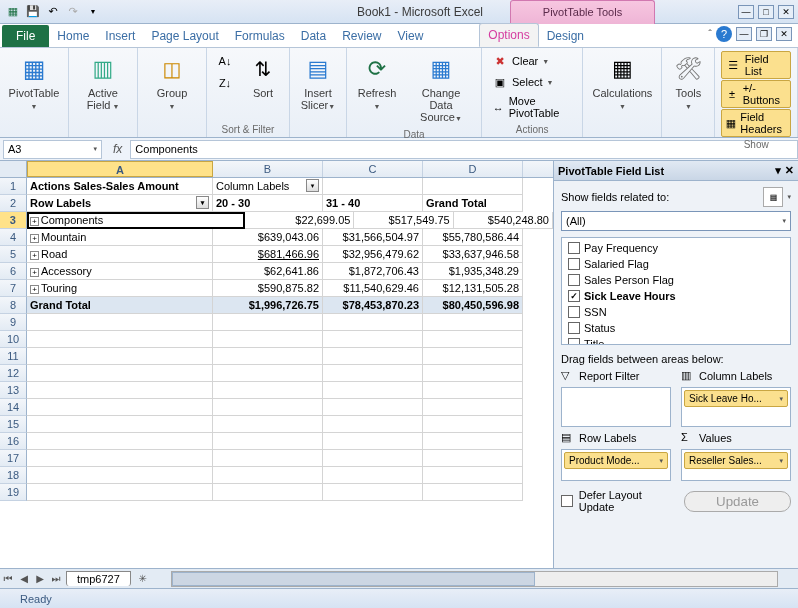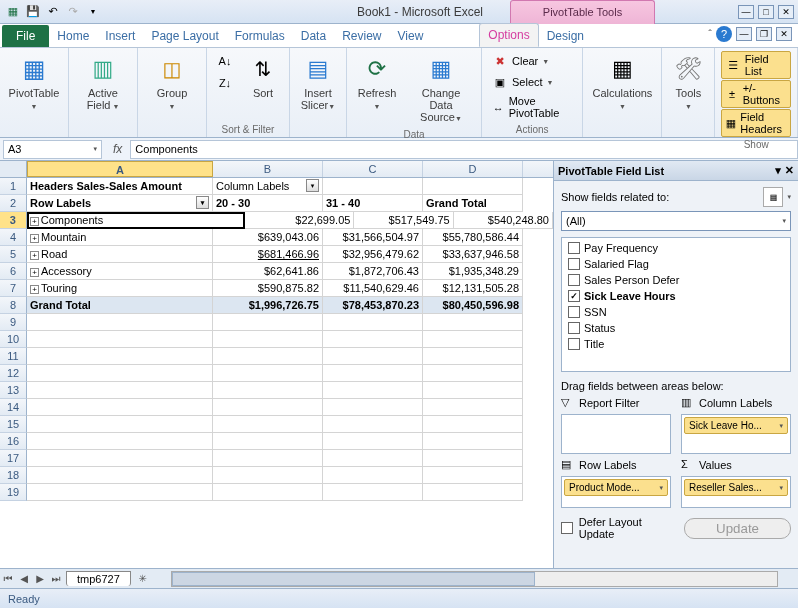--- a/index.html
+++ b/index.html
@@ -62,40 +62,40 @@
 .filter-btn { display:inline-block; width:13px; height:13px; border:1px solid #888; background:linear-gradient(#fff,#ddd); float:right; margin-top:1px; font-size:7px; text-align:center; line-height:11px; cursor:pointer;}
 
 
 .pane { width:245px; border-left:1px solid #9db3cc; background:#eef2f7; display:flex; flex-direction:column;}
 .pane-hdr { height:20px; background:linear-gradient(#e1e9f3,#c9d6e6); border-bottom:1px solid #9db3cc; display:flex; align-items:center; padding:0 4px; font-size:11px; font-weight:bold;}
 .pane-hdr-btns { margin-left:auto; display:flex; gap:4px;}
 .pane-body { padding:6px 7px; flex:1; display:flex; flex-direction:column; font-size:11px;}
 .relate-row { display:flex; align-items:center; gap:4px; margin-bottom:4px;}
 .layout-ico { width:20px; height:20px; border:1px solid #aaa; background:#fff; cursor:pointer; font-size:8px; display:flex; align-items:center; justify-content:center;}
 .relate-sel { width:100%; border:1px solid #7a95b8; height:20px; background:#fff; padding:0 4px; display:flex; align-items:center; justify-content:space-between; margin-bottom:6px;}
-.field-list { height:135px; border:1px solid #9db3cc; background:#fff; overflow-y:scroll; padding:2px;}
+.field-list { height:108px; border:1px solid #9db3cc; background:#fff; overflow-y:scroll; padding:2px;}
 .field-item { display:flex; align-items:center; gap:4px; padding:2px 4px; font-size:11px;}
 .field-item.checked { font-weight:bold;}
 .chk { width:12px; height:12px; border:1px solid #666; background:#fff; font-size:9px; text-align:center; line-height:10px;}
 .areas-label { margin:8px 0 4px;}
 .areas { display:grid; grid-template-columns:1fr 1fr; grid-template-rows:auto 40px auto 32px; gap:4px 10px;}
 .area-hdr { font-size:11px; display:flex; align-items:center; gap:4px;}
 .area-ico { width:14px; height:14px;}
 .drop-zone { border:1px solid #9db3cc; background:#fff; min-height:26px; padding:2px;}
 .zone-item { background:#fbe08e; border:1px solid #c9a642; padding:2px 4px; font-size:10px; display:flex; justify-content:space-between; align-items:center; border-radius:2px;}
 .defer-row { display:flex; align-items:center; gap:6px; margin-top:8px;}
 .upd-btn { padding:2px 31px; border:1px solid #aaa; background:#eee; color:#999; border-radius:10px; margin-left:auto;}
 
 
 .sheettabs { height:20px; border-top:1px solid #9db3cc; display:flex; align-items:center; background:#e3ebf4; font-size:10px;}
 .nav-btn { width:16px; height:16px; display:flex; align-items:center; justify-content:center; color:#555; cursor:pointer;}
 .sheet-tab { background:#fff; border:1px solid #888; border-bottom:none; padding:1px 10px; font-size:11px; margin-left:2px; border-radius:0 0 3px 3px;}
 .hscroll { flex:1; height:16px; margin:0 20px; border:1px solid #aaa; background:#eee; position:relative;}
 .hscroll-thumb { position:absolute; left:0; width:60%; height:100%; background:#ccd6e3; border:1px solid #9db3cc;}
-.status { height:20px; background:linear-gradient(#e8eef7,#d6e3f3); border-top:1px solid #9db3cc; display:flex; align-items:center; padding:0 8px; font-size:11px; color:#3b5a80;text-align:right;}
+.status { height:20px; background:linear-gradient(#e8eef7,#d6e3f3); border-top:1px solid #9db3cc; display:flex; align-items:center; padding:0 20px; font-size:11px; color:#3b5a80;text-align:right;}
 
 
 .ic { font-family: "Segoe UI Symbol", sans-serif; }
 </style>
 </head>
 <body>
 
 <div class="titlebar">
   <div class="qat">
     <div class="qat-btn">
@@ -295,21 +295,21 @@
     <div class="colhdr-row">
       <div class="corner"></div>
       <div class="colhdr active" style="width:186px">A</div>
       <div class="colhdr" style="width:110px">B</div>
       <div class="colhdr" style="width:100px">C</div>
       <div class="colhdr" style="width:100px">D</div>
     </div>
     <div class="rows" id="rows">
         <div class="row">
           <div class="rowhdr">1</div>
-          <div class="cell bold" style="width: 186px;"><span>Headers Sales-Sales Amount</span></div>
+          <div class="cell bold" style="width: 186px;"><span>Actions Sales-Sales Amount</span></div>
           <div class="cell" style="width: 110px;"><span>Column Labels</span><span class="filter-btn">▾</span></div>
           <div class="cell" style="width: 100px;"><span></span></div>
           <div class="cell" style="width: 100px;"><span></span></div>
         </div>
         <div class="row">
           <div class="rowhdr">2</div>
           <div class="cell bold" style="width: 186px;"><span>Row Labels</span><span class="filter-btn">▾</span></div>
           <div class="cell bold" style="width: 110px;"><span>20 - 30</span></div>
           <div class="cell bold" style="width: 100px;"><span>31 - 40</span></div>
           <div class="cell bold" style="width: 100px;"><span>Grand Total</span></div>
@@ -458,21 +458,21 @@
           <div class="field-item">
             <div class="chk"></div>
             <span>Pay Frequency</span>
           </div>
           <div class="field-item">
             <div class="chk"></div>
             <span>Salaried Flag</span>
           </div>
           <div class="field-item">
             <div class="chk"></div>
-            <span>Sales Person Defer</span>
+            <span>Sales Person Flag</span>
           </div>
           <div class="field-item checked">
             <div class="chk">✓</div>
             <span>Sick Leave Hours</span>
           </div>
           <div class="field-item">
             <div class="chk"></div>
             <span>SSN</span>
           </div>
           <div class="field-item">

